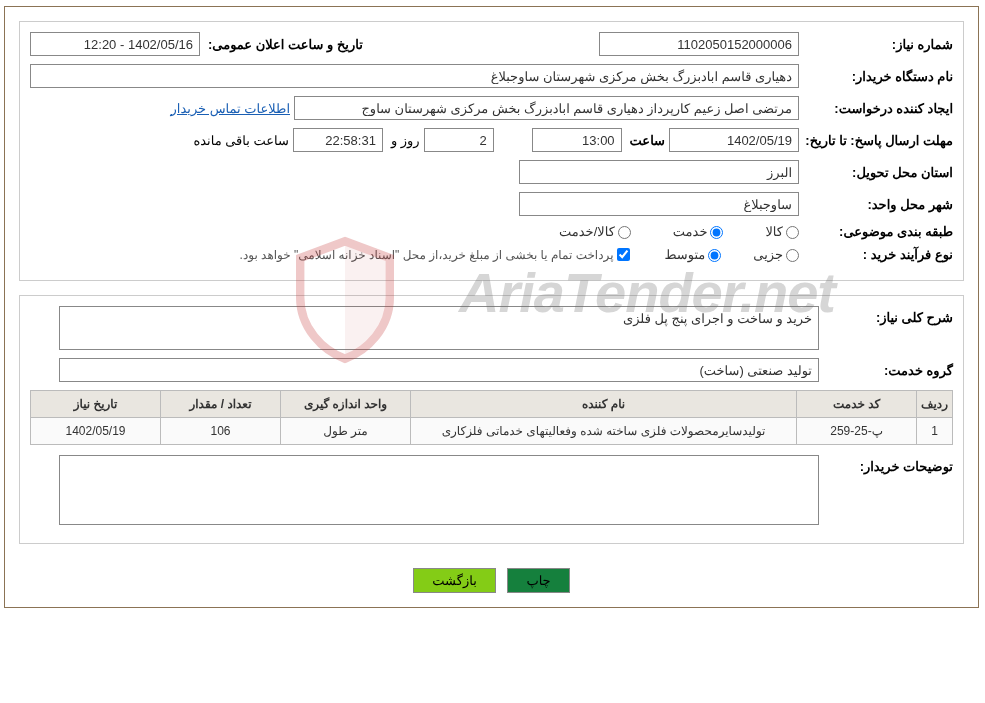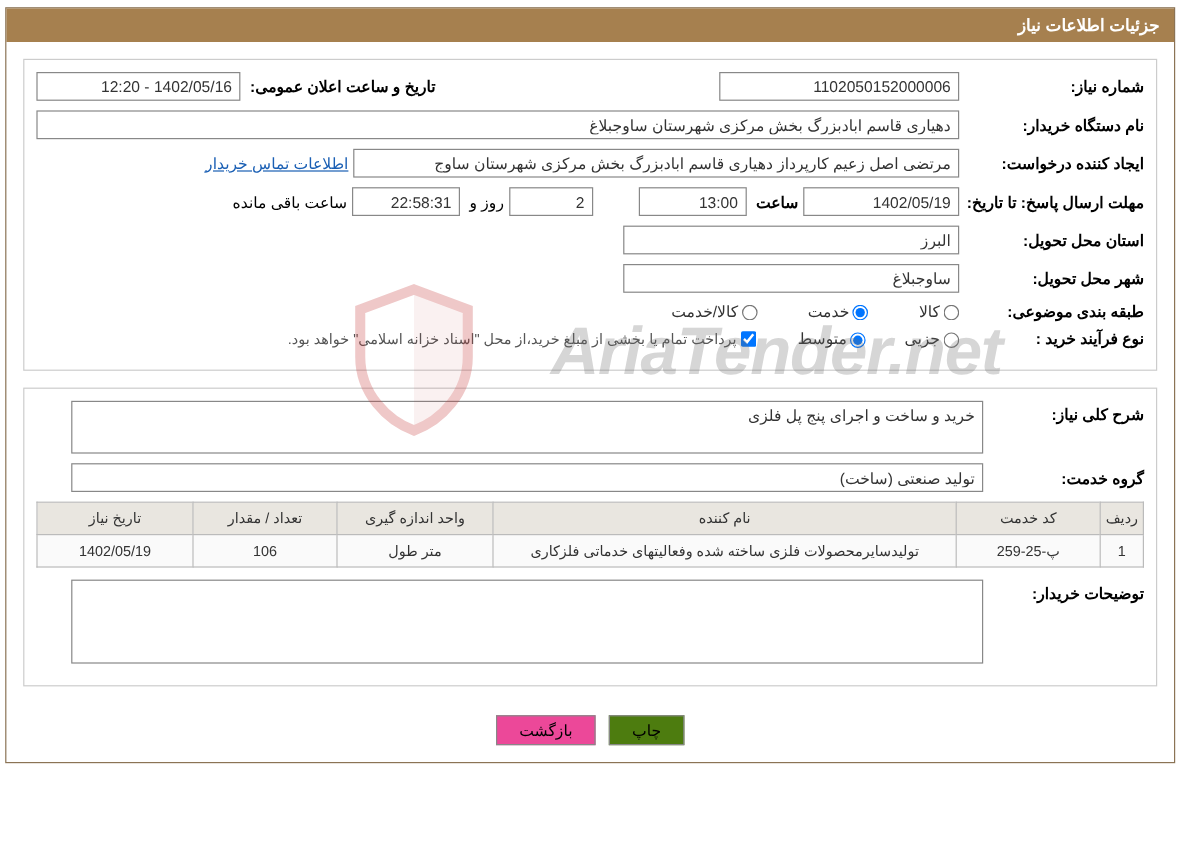--- a/index.html
+++ b/index.html
@@ -70,34 +70,34 @@
   width: 100%;
   border-collapse: collapse;
   margin-top: 4px;
 }
 table.srv th, table.srv td {
   border: 1px solid #bbb;
   padding: 6px 4px;
   text-align: center;
   font-size: 12px;
 }
-table.srv th { background: #e9e6e0; font-weight: normal; }
+table.srv th { background: #e9e6e0; font-weight: bold; }
 table.srv tr.data td { background: #fafafa; }
 .btn-row { text-align: center; padding: 10px 0 14px; }
 .btn {
   display: inline-block;
   border: 1px solid #888;
   padding: 4px 18px;
   font-family: inherit;
   font-size: 13px;
   cursor: pointer;
   margin: 0 4px;
 }
-.btn-print { background: #4d7c0f; }
-.btn-back { background: #ec4899; }
+.btn-print { background: #15803d; }
+.btn-back { background: #84cc16; }
 .watermark {
   position: absolute;
   top: 260px;
   right: 150px;
   pointer-events: none;
   opacity: 0.28;
   z-index: 5;
 }
 .wm-text {
   font-size: 56px;
@@ -115,23 +115,20 @@
 .spacer { flex: 0 0 auto; }
 .w-200 { width: 200px; }
 .w-130 { width: 130px; }
 .w-90  { width: 90px; }
 .w-70  { width: 70px; }
 </style>
 </head>
 <body>
 
 <div class="outer">
-  <div class="header-bar">
-    <span>جزئیات اطلاعات نیاز</span>
-  </div>
 
   <div class="watermark">
     <svg class="wm-shield" width="140" height="140" viewBox="0 0 100 100">
       <path d="M50 8 L82 20 L82 48 C82 70 66 86 50 92 C34 86 18 70 18 48 L18 20 Z" fill="none" stroke="#c43b3b" stroke-width="6"></path>
       <path d="M50 8 L82 20 L82 48 C82 70 66 86 50 92 L50 8 Z" fill="#c43b3b" opacity="0.25"></path>
     </svg>
     <span class="wm-text">AriaTender.net</span>
   </div>
 
   <div class="panel">
@@ -166,21 +163,21 @@
       <input class="field w-90" readonly="" value="22:58:31" style="">
       <span class="label" style="font-weight:normal">ساعت باقی مانده</span>
     </div>
 
     <div class="form-row">
       <span class="label spacer" style="width:150px">استان محل تحویل:</span>
       <input class="field" style="width: 280px;" readonly="" value="البرز">
     </div>
 
     <div class="form-row">
-      <span class="label spacer" style="width:150px">شهر محل تحویل:</span>
+      <span class="label spacer" style="width:150px">شهر محل واحد:</span>
       <input class="field" style="width: 280px;" readonly="" value="ساوجبلاغ">
     </div>
 
     <div class="form-row">
       <span class="label spacer" style="width:150px">طبقه بندی موضوعی:</span>
       <div class="radio-group">
         <label>
             <input type="radio" name="cat" style="">
             <span>کالا</span>
           </label>

